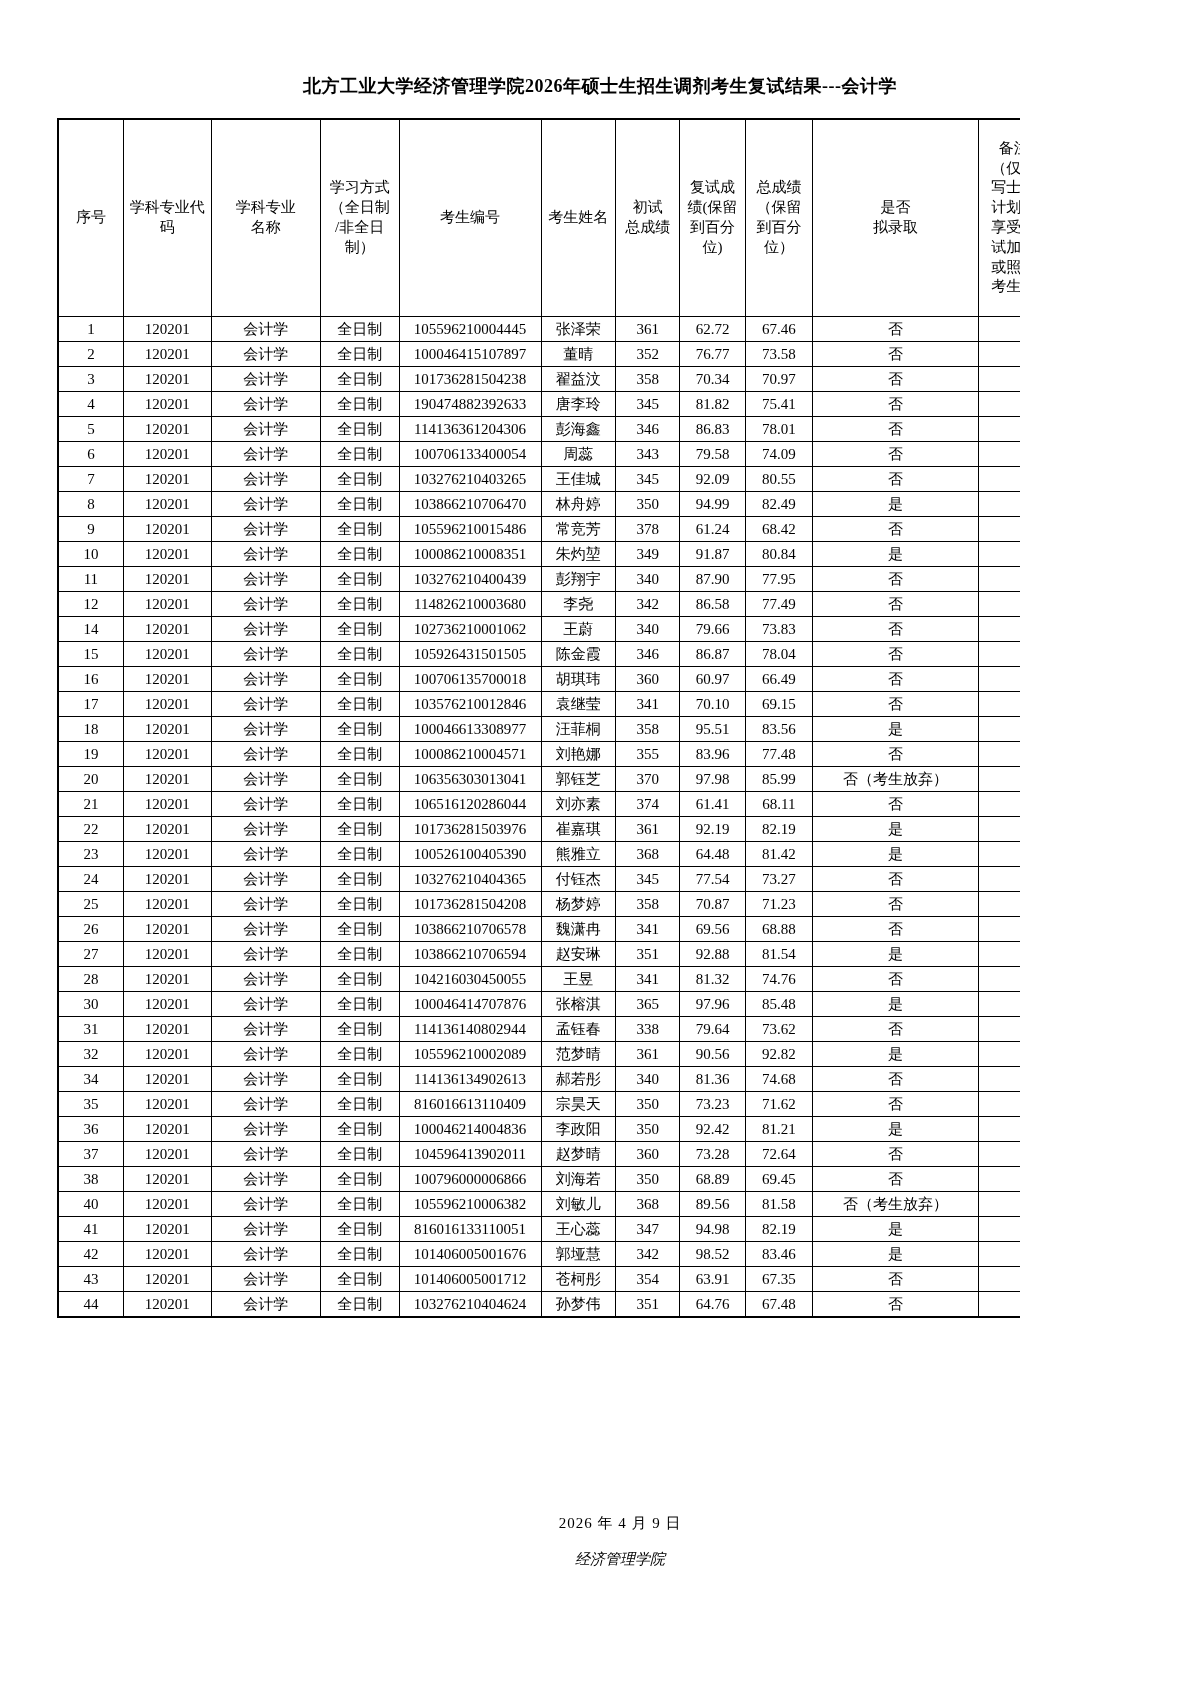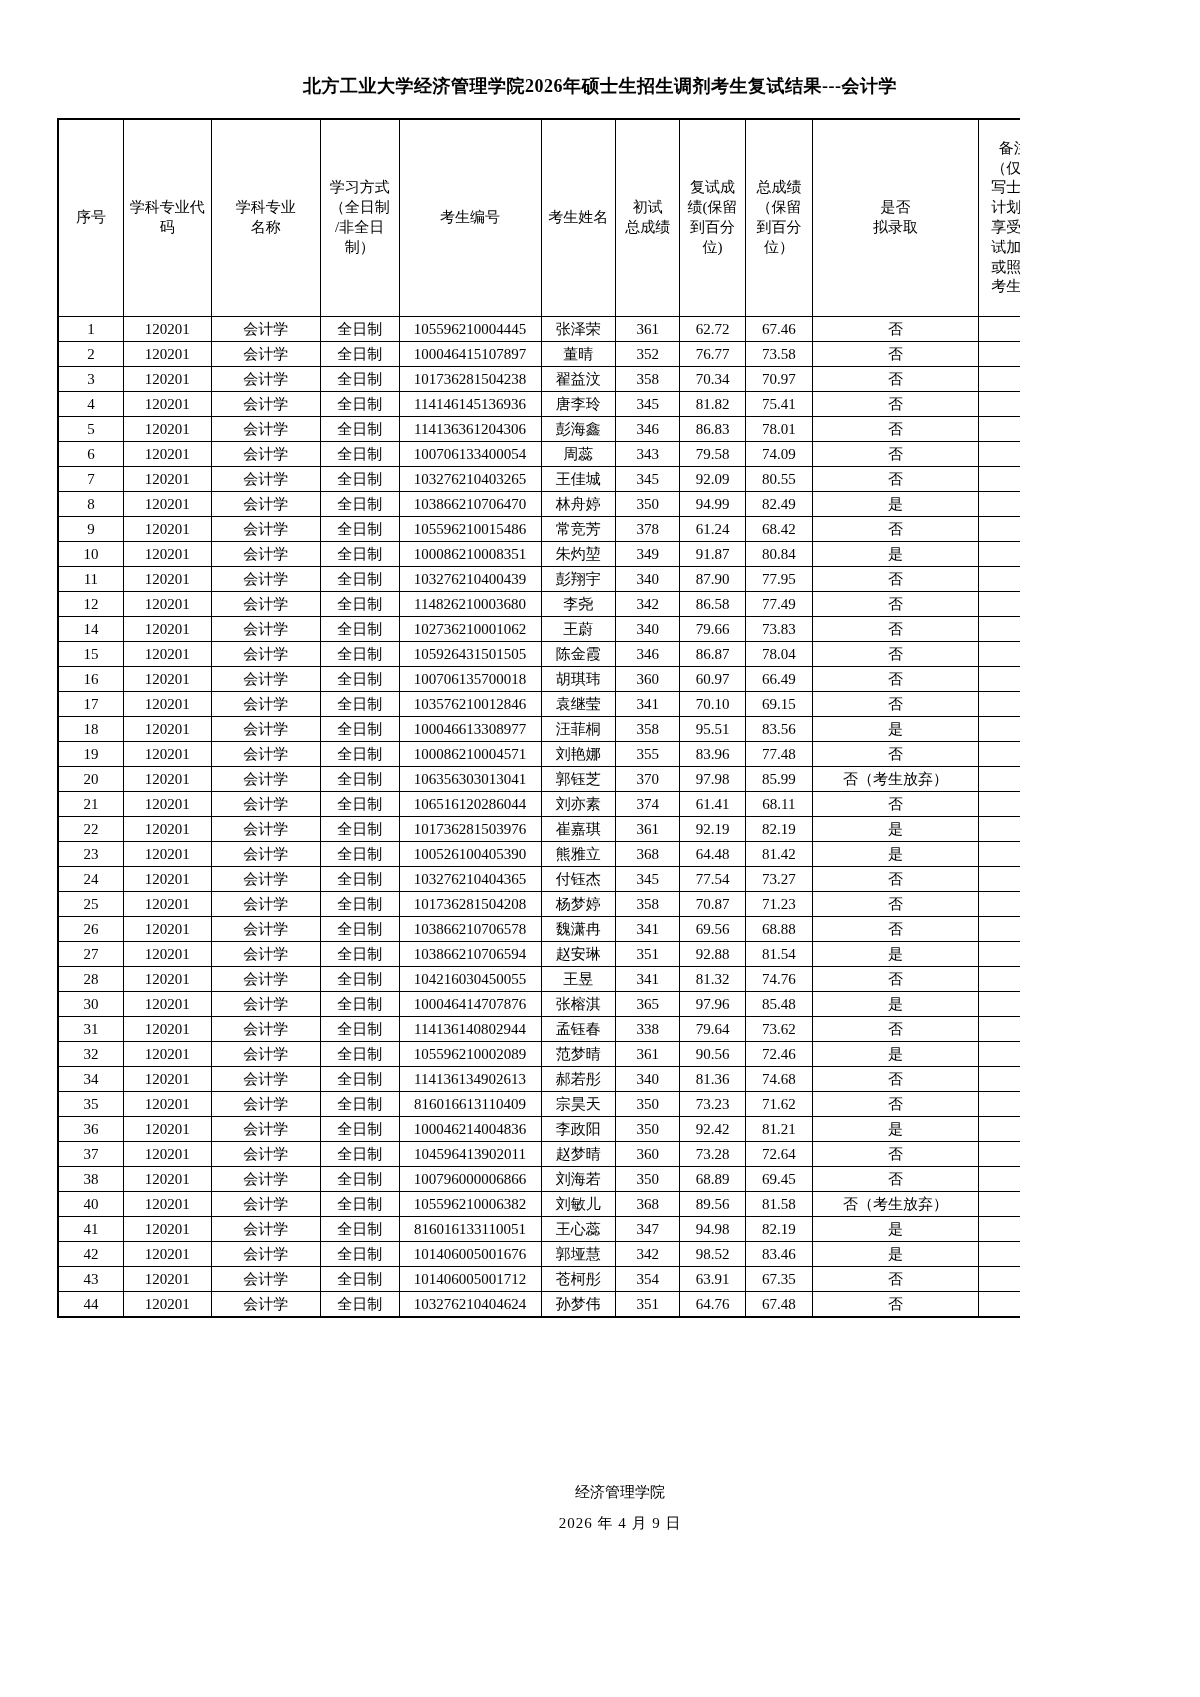--- a/index.html
+++ b/index.html
@@ -60,21 +60,21 @@
   }
   .footer {
     position: absolute;
     left: 57px;
     width: 1076px;
     padding-left: 50px;
     box-sizing: border-box;
     text-align: center;
     font-size: 15px;
   }
-  .footer-org  { top: 1483px; }
+  .footer-org  { top: 1550px; font-style: italic; }
   .footer-date { top: 1514px; letter-spacing: 1px; }
 </style>
 </head>
 <body>
 
 <div class="page">
 
   <div class="doc-title">北方工业大学经济管理学院2026年硕士生招生调剂考生复试结果---会计学</div>
 
   <table class="results">
@@ -170,21 +170,21 @@
           <td>70.97</td>
           <td>否</td>
           <td></td>
           <td>1</td>
         </tr>
         <tr>
           <td>4</td>
           <td>120201</td>
           <td>会计学</td>
           <td>全日制</td>
-          <td>114146145136936</td>
+          <td>190474882392633</td>
           <td>唐李玲</td>
           <td>345</td>
           <td>81.82</td>
           <td>75.41</td>
           <td>否</td>
           <td></td>
           <td>1</td>
         </tr>
         <tr>
           <td>5</td>
@@ -538,21 +538,21 @@
         </tr>
         <tr>
           <td>32</td>
           <td>120201</td>
           <td>会计学</td>
           <td>全日制</td>
           <td>105596210002089</td>
           <td>范梦晴</td>
           <td>361</td>
           <td>90.56</td>
-          <td>72.46</td>
+          <td>92.82</td>
           <td>是</td>
           <td></td>
           <td>1</td>
         </tr>
         <tr>
           <td>34</td>
           <td>120201</td>
           <td>会计学</td>
           <td>全日制</td>
           <td>114136134902613</td>

